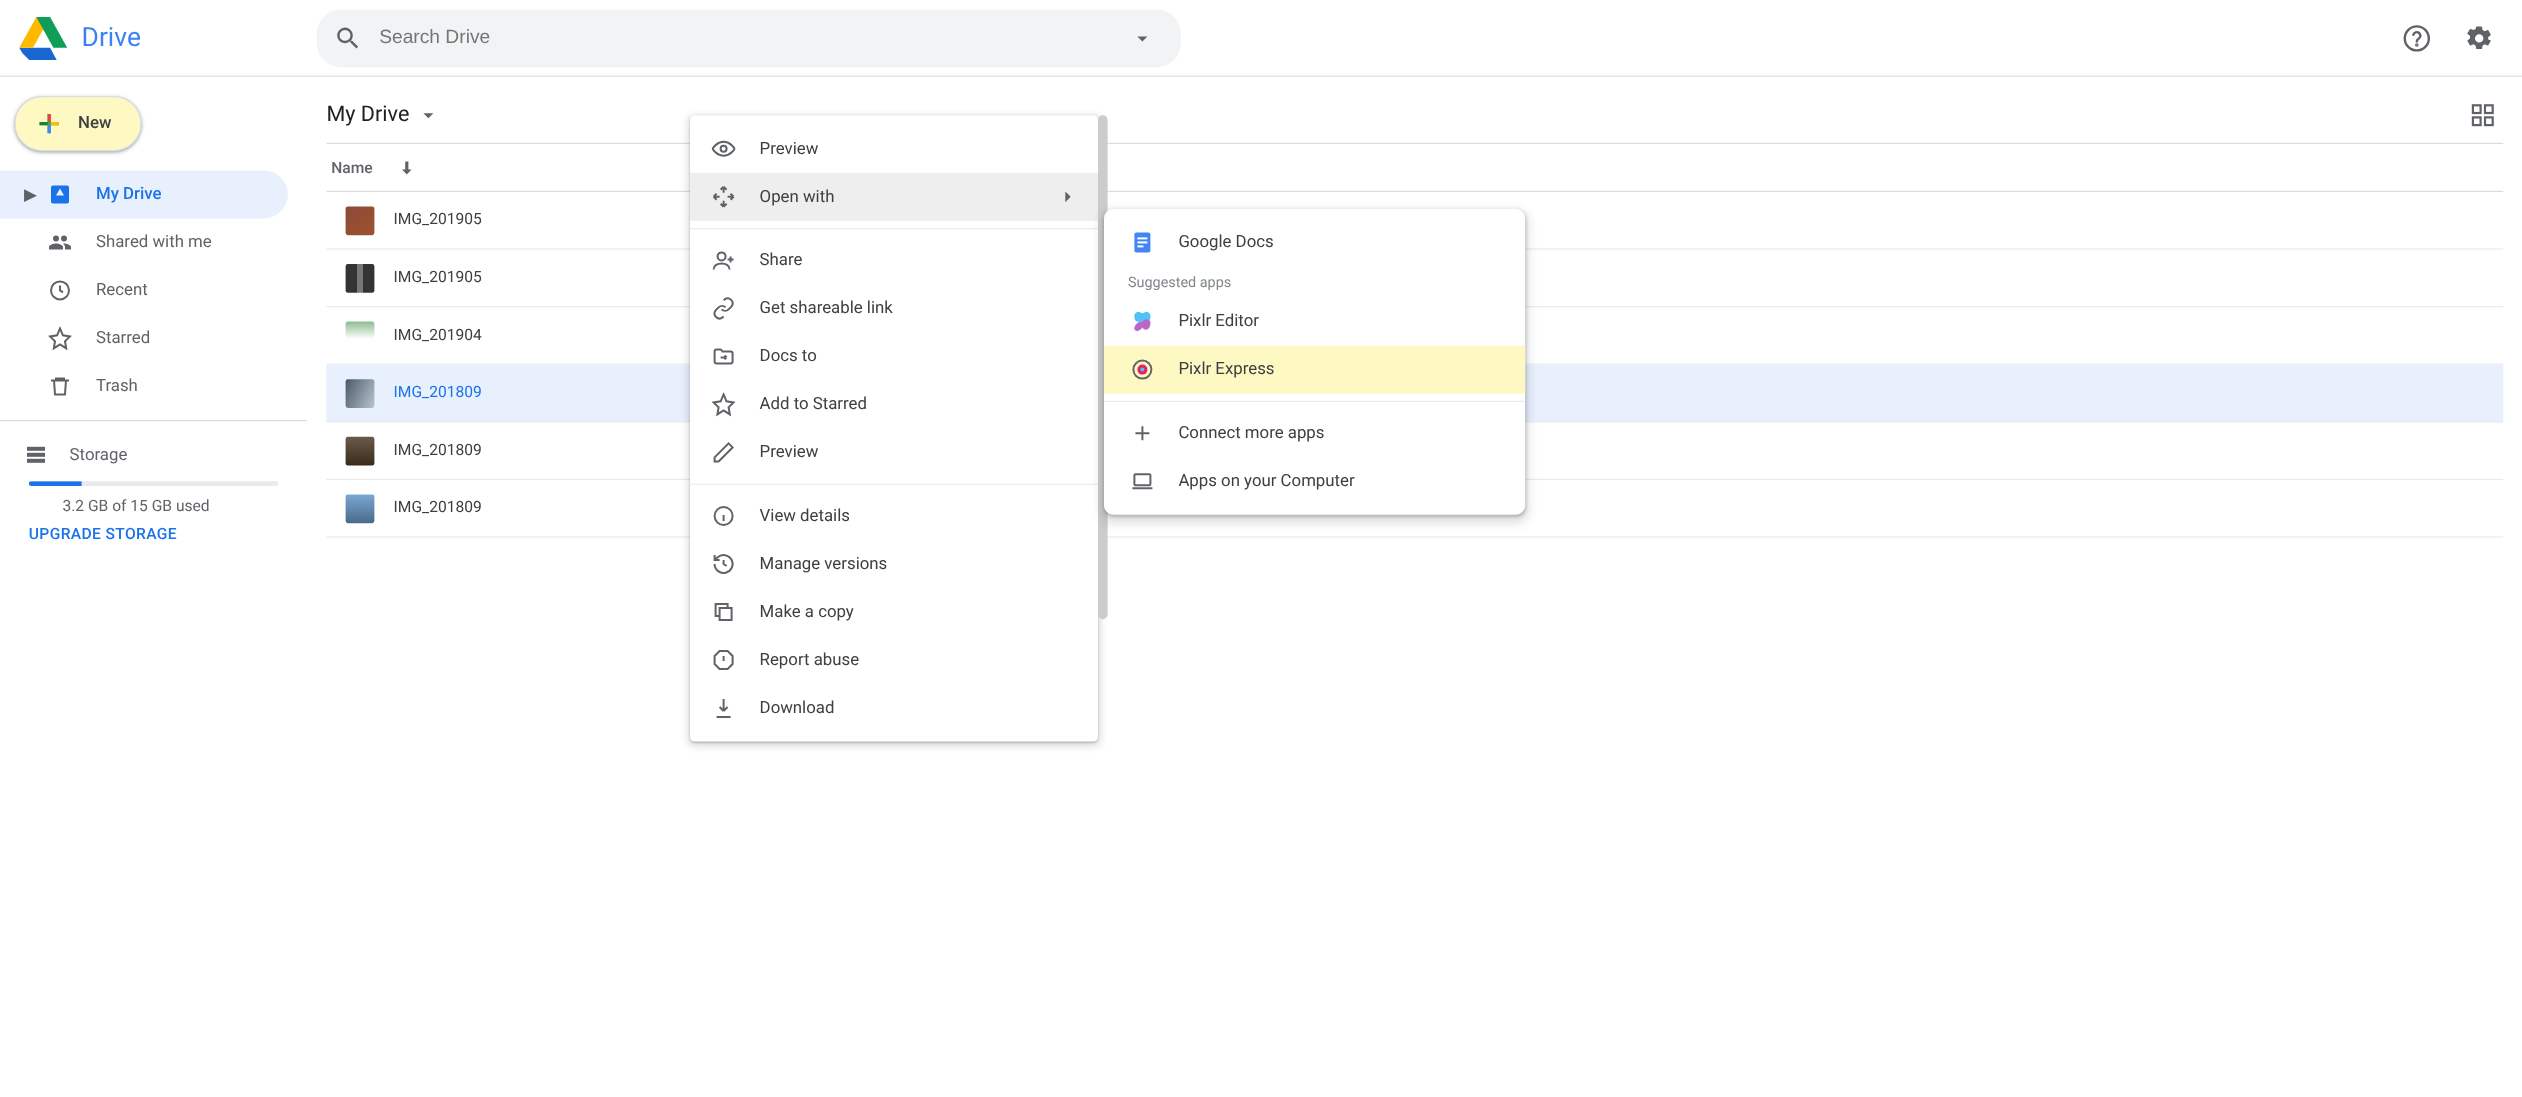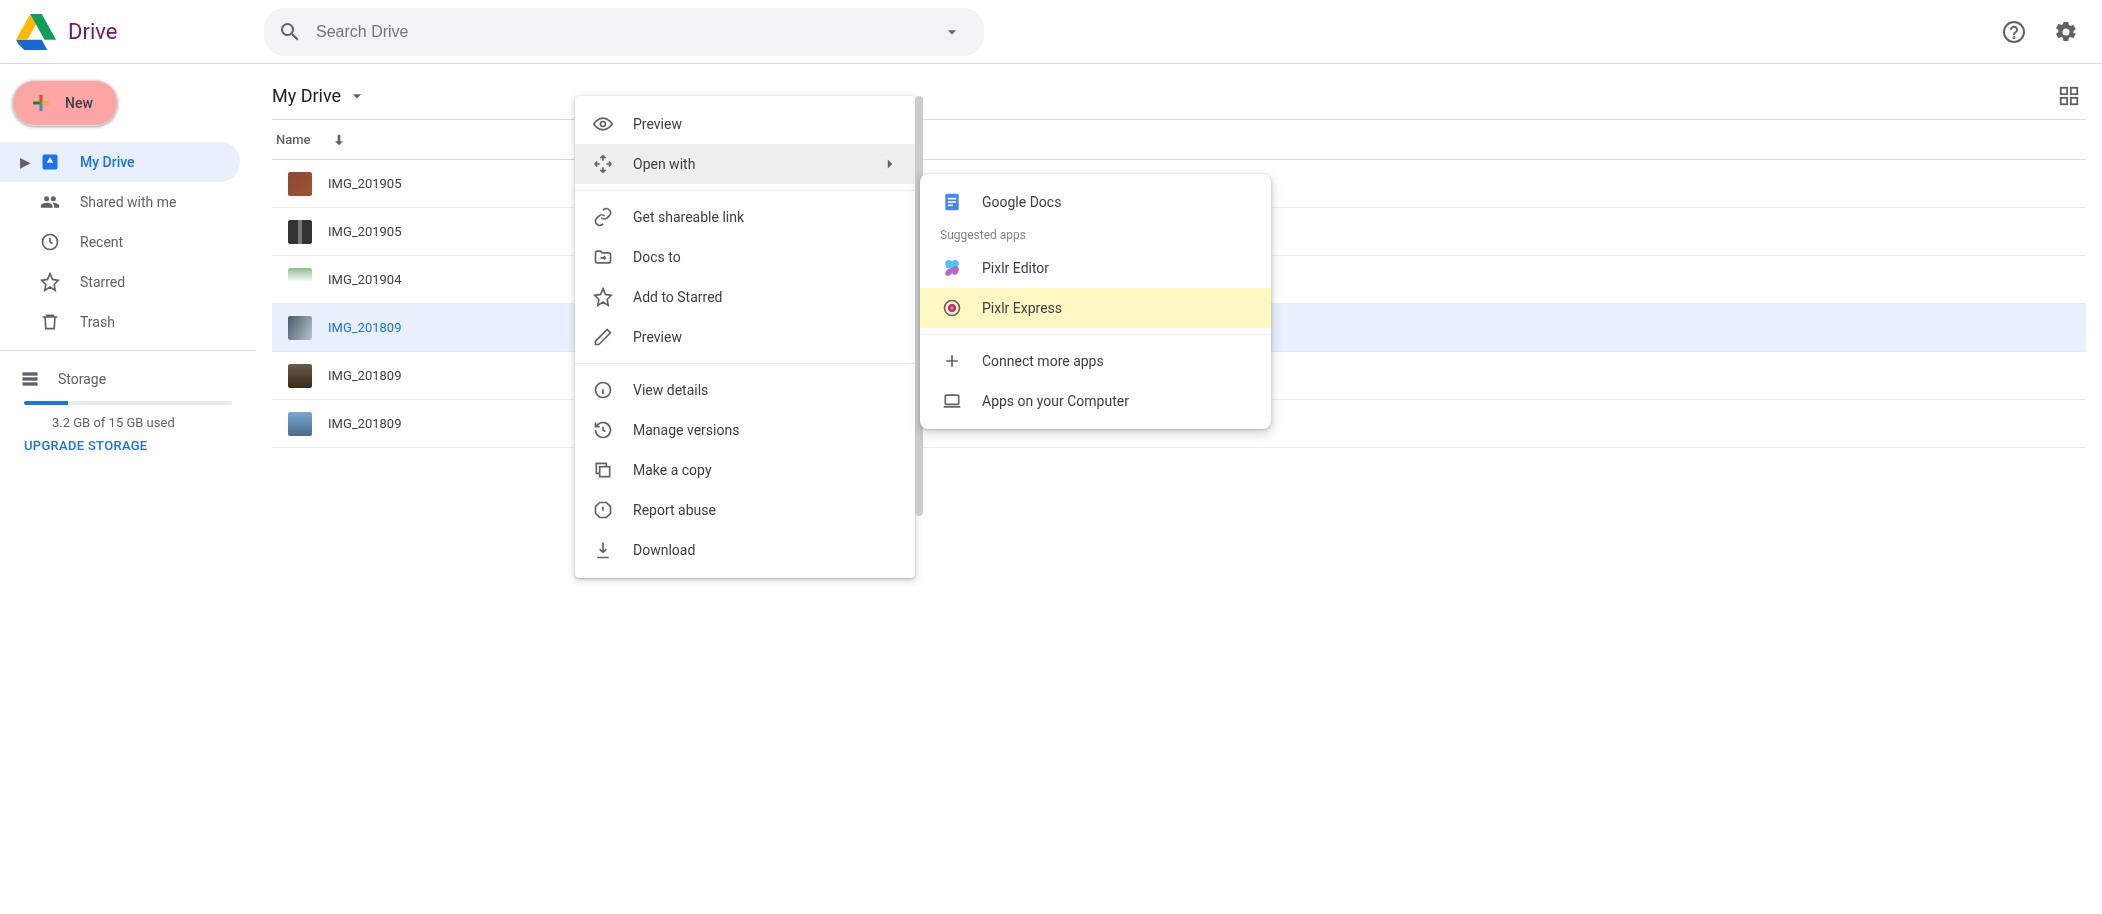--- a/index.html
+++ b/index.html
@@ -1,34 +1,34 @@
 <!DOCTYPE html>
 <html><head>
 <meta charset="utf-8">
 <style>
 * { margin: 0; padding: 0; box-sizing: border-box; }
 body { font-family: 'Google Sans', Roboto, Arial, sans-serif; background: #fff; color: #3c4043; overflow: hidden; }
 
 .header { display: flex; align-items: center; padding: 8px 16px; height: 64px; border-bottom: 1px solid #dadce0; }
 .logo-area { display: flex; align-items: center; width: 240px; }
 .logo-icon { width: 40px; height: 40px; margin-right: 12px; }
-.logo-text { font-size: 22px; color: #701a75; }
+.logo-text { font-size: 22px; color: #3b82f6; }
 
 .search-area { flex: 1; display: flex; align-items: center; background: #f1f3f4; border-radius: 20px; height: 48px; padding: 0 14px; max-width: 720px; margin-left: 8px; }
 .search-icon { color: #5f6368; margin-right: 14px; }
 .search-input { flex: 1; border: none; background: transparent; font-size: 16px; color: #5f6368; outline: none; }
 .search-dropdown { color: #5f6368; padding: 8px; }
 
 .header-actions { display: flex; align-items: center; gap: 12px; margin-left: auto; padding-left: 40px; }
 .header-btn { width: 40px; height: 40px; display:flex; align-items:center; justify-content:center; border-radius:50%; color:#5f6368; cursor:pointer; }
 
 .body-area { display: flex; height: calc(100vh - 64px); position: relative; }
 
 .sidebar { width: 256px; padding: 12px 0; border-right: none; }
-.new-btn { display: inline-flex; align-items: center; gap: 12px; background: #fca5a5; border: 1px solid #dadce0; border-radius: 24px; padding: 10px 24px 10px 16px; margin: 4px 0 16px 12px; box-shadow: 0 1px 2px rgba(60,64,67,.3), 0 1px 3px 1px rgba(60,64,67,.15); cursor:pointer; }
+.new-btn { display: inline-flex; align-items: center; gap: 12px; background: #fef9c3; border: 1px solid #dadce0; border-radius: 24px; padding: 10px 24px 10px 16px; margin: 4px 0 16px 12px; box-shadow: 0 1px 2px rgba(60,64,67,.3), 0 1px 3px 1px rgba(60,64,67,.15); cursor:pointer; }
 .new-btn-text { font-size: 14px; font-weight: 500; color: #3c4043; }
 
 .nav-item { display: flex; align-items: center; height: 40px; padding: 0 12px 0 20px; border-radius: 0 20px 20px 0; margin-right: 16px; cursor:pointer; font-size: 14px; color: #5f6368; }
 .nav-item.active { background: #e8f0fe; color: #1a73e8; font-weight: 500; }
 .nav-item .nav-icon { width: 24px; margin-right: 18px; display:flex; align-items:center; justify-content:center; }
 .nav-item.active .nav-icon { color: #1a73e8; }
 .nav-expand { width: 12px; margin-right: 6px; color:#5f6368; }
 .nav-spacer { width: 18px; }
 
 .sidebar hr { border: none; border-top: 1px solid #dadce0; margin: 8px 0; }
@@ -39,21 +39,21 @@
 .storage-fill { height: 100%; background: #1a73e8; }
 .storage-text { font-size: 13px; color: #5f6368; margin-bottom: 8px; margin-left: 28px; }
 .upgrade-link { font-size: 13px; color: #1a73e8; font-weight: 500; cursor:pointer; letter-spacing: 0.3px; }
 
 .main { flex: 1; padding: 8px 16px 0 16px; position: relative; }
 .breadcrumb-bar { display: flex; align-items: center; height: 48px; border-bottom: 1px solid #dadce0; }
 .breadcrumb { font-size: 18px; color: #202124; display:flex; align-items:center; gap: 6px; cursor:pointer; }
 .view-toggle { margin-left: auto; color:#5f6368; cursor:pointer; padding: 6px; }
 
 .file-header { display: flex; align-items: center; height: 40px; border-bottom: 1px solid #dadce0; font-size: 13px; color: #5f6368; font-weight: 500; }
-.col-name { flex: 0 0 500px; display:flex; align-items:center; gap: 20px; padding-left: 4px;}
+.col-name { flex: 0 0 500px; display:flex; align-items:flex-end; gap: 20px; padding-left: 4px;}
 
 .file-row { display: flex; align-items: center; height: 48px; border-bottom: 1px solid #e8eaed; font-size: 13px; color: #5f6368; }
 .file-row.selected { background: #e8f0fe; color: #1a73e8; }
 .file-thumb { width: 24px; height: 24px; background: #9aa0a6; border-radius: 2px; margin: 0 16px; flex-shrink: 0; }
 .thumb-1 { background: linear-gradient(135deg,#8b4a3a,#a0522d); }
 .thumb-2 { background: linear-gradient(90deg,#333 40%,#777 40% 60%,#333 60%); }
 .thumb-3 { background: linear-gradient(180deg,#8fbc8f,#fff 60%); }
 .thumb-4 { background: linear-gradient(115deg,#4a5a6a,#b8c4cc); }
 .thumb-5 { background: linear-gradient(180deg,#6a5a4a,#3a2a1a); }
 .thumb-6 { background: linear-gradient(180deg,#7aa7d4,#4a6a8a); }
@@ -298,20 +298,29 @@
       <span class="ctx-arrow">
           <svg width="18" height="18" viewBox="0 0 24 24" fill="currentColor">
             <path d="M9 6l6 6-6 6z"></path>
           </svg>
         </span>
     </div>
     <hr class="ctx-sep">
     <div class="ctx-item">
       <span class="ctx-icon">
           <svg width="20" height="20" viewBox="0 0 24 24" fill="none" stroke="currentColor" stroke-width="2">
+            <circle cx="10" cy="8" r="4"></circle>
+            <path d="M2 21c0-4 4-6 8-6s8 2 8 6M19 8v6M16 11h6"></path>
+          </svg>
+        </span>
+      <span>Share</span>
+    </div>
+    <div class="ctx-item">
+      <span class="ctx-icon">
+          <svg width="20" height="20" viewBox="0 0 24 24" fill="none" stroke="currentColor" stroke-width="2">
             <path d="M10 13a5 5 0 0 0 7 0l3-3a5 5 0 0 0-7-7l-1 1M14 11a5 5 0 0 0-7 0l-3 3a5 5 0 0 0 7 7l1-1"></path>
           </svg>
         </span>
       <span>Get shareable link</span>
     </div>
     <div class="ctx-item">
       <span class="ctx-icon">
           <svg width="20" height="20" viewBox="0 0 24 24" fill="none" stroke="currentColor" stroke-width="2">
             <path d="M3 7a2 2 0 0 1 2-2h4l2 2h8a2 2 0 0 1 2 2v8a2 2 0 0 1-2 2H5a2 2 0 0 1-2-2zM9 13h6m0 0l-2-2m2 2l-2 2"></path>
           </svg>

